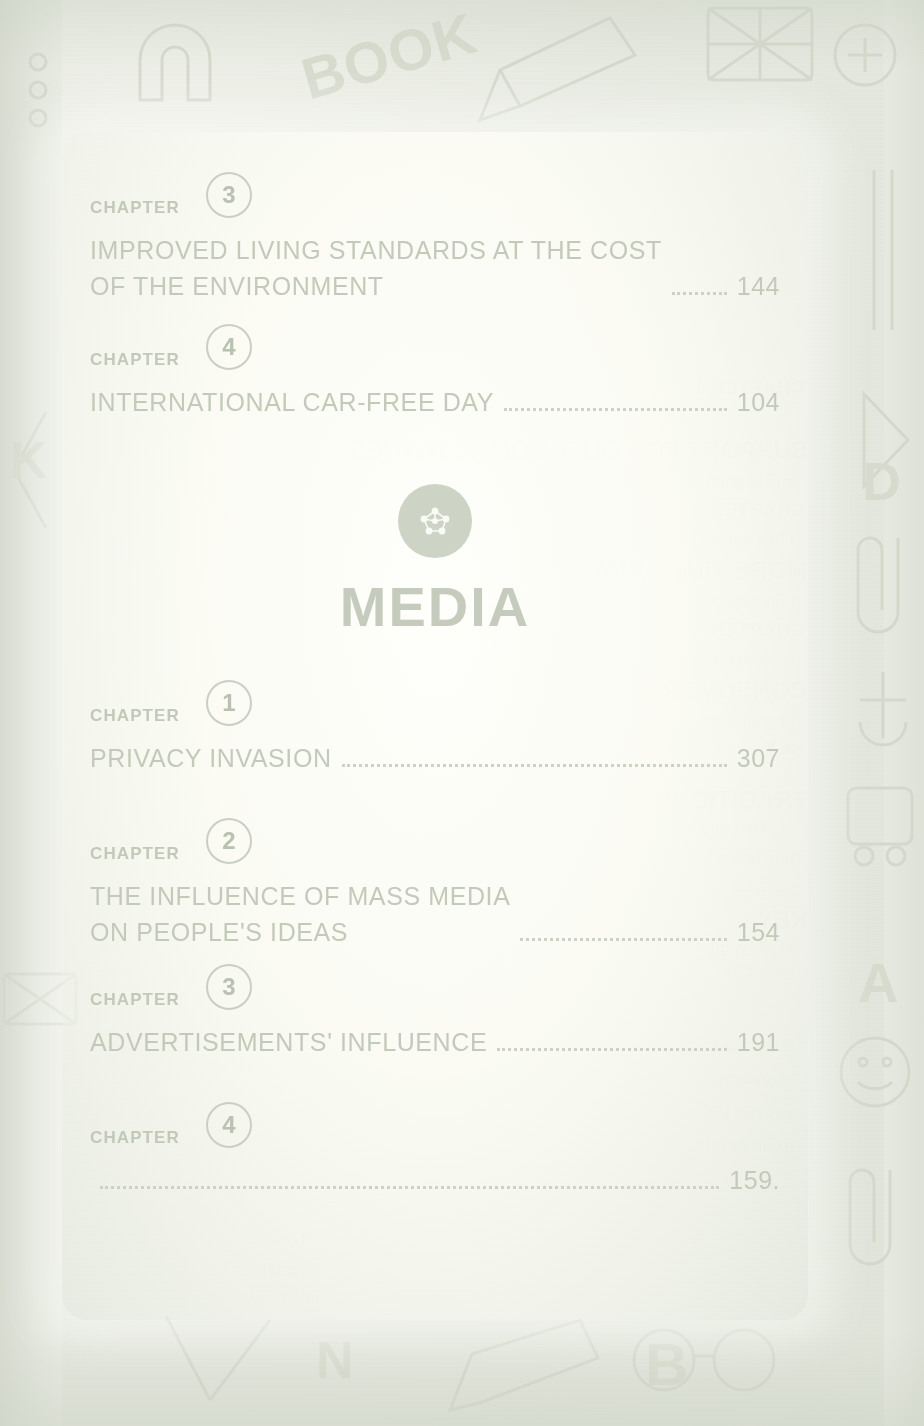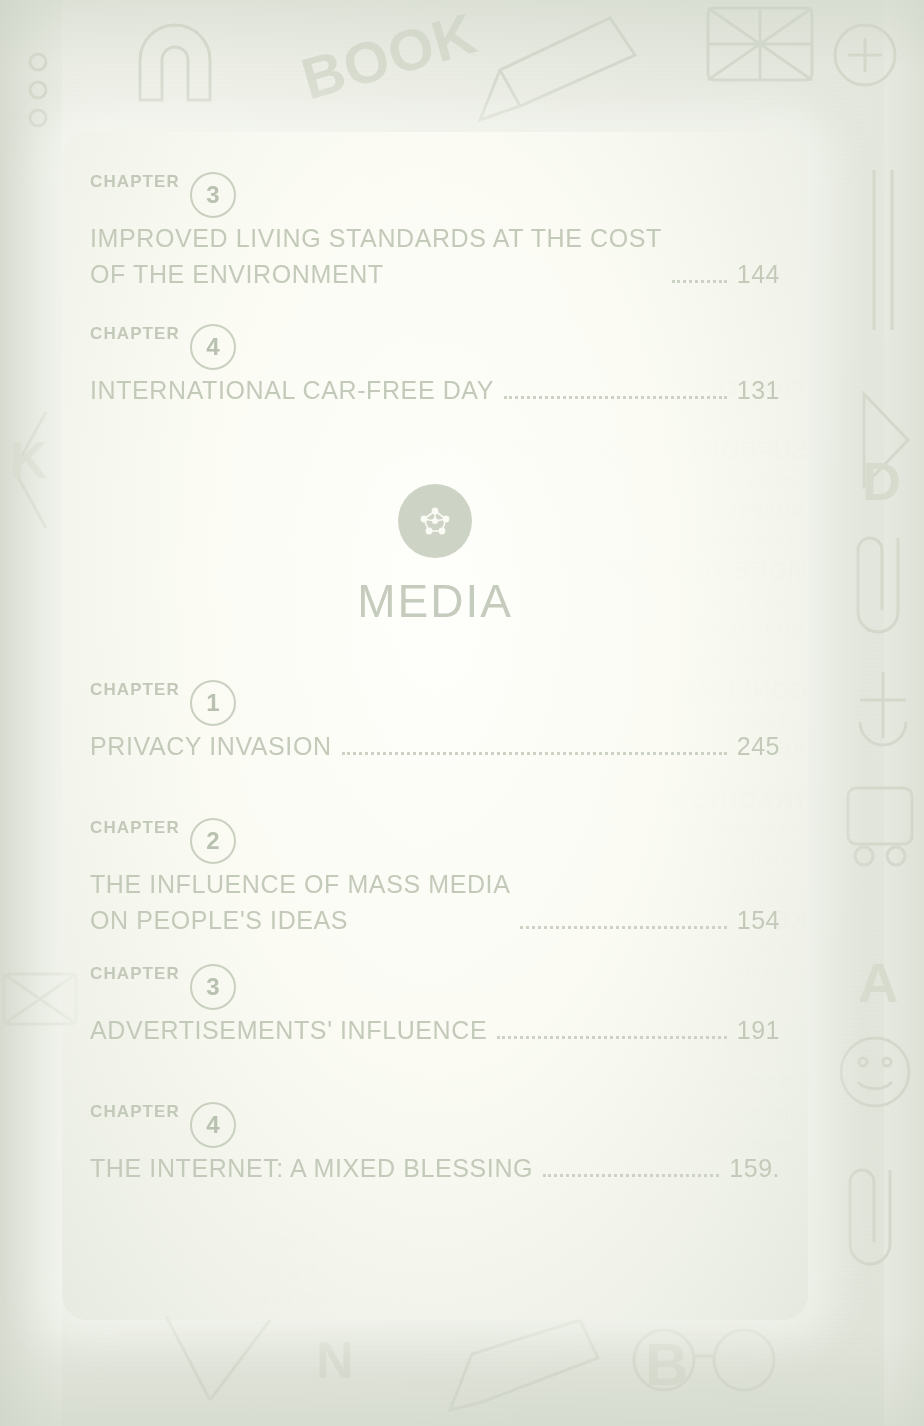--- a/index.html
+++ b/index.html
@@ -97,22 +97,22 @@
   }
 
   
   .chapter-block {
     position: absolute;
     left: 28px;
     right: 28px;
   }
   .chapter-tag {
     display: flex;
-    align-items: flex-start;
-    gap: 0px;
+    align-items: flex-end;
+    gap: 16px;
     height: 46px;
   }
   .chapter-word {
     font-size: 17px;
     font-weight: bold;
     letter-spacing: 1.1px;
     color: #c2c9b9;
   }
   .chapter-num {
     width: 46px;
@@ -124,21 +124,21 @@
     align-items: center;
     justify-content: center;
     font-size: 24px;
     font-weight: bold;
     color: #b9c1b0;
     box-sizing: border-box;
   }
   .entry {
     display: flex;
     align-items: flex-end;
-    margin-top: 2px;
+    margin-top: 14px;
     font-size: 25px;
     letter-spacing: .6px;
     color: #c3cab9;
     line-height: 1.44;
   }
   .entry-title {
     white-space: pre-line;
     flex: 0 1 auto;
   }
   .entry-dots {
@@ -166,22 +166,22 @@
     width: 74px;
     height: 74px;
     border-radius: 50%;
     background: #cdd3c5;
     margin: 0 auto 16px auto;
     display: flex;
     align-items: center;
     justify-content: center;
   }
   .section-title {
-    font-size: 46px;
-    font-weight: normal;
+    font-size: 56px;
+    font-weight: bold;
     letter-spacing: 2px;
     color: #c6ccbd;
   }
 
   
   .bottom-shade {
     position: absolute;
     left: 0; right: 0; bottom: 0;
     height: 96px;
     background: linear-gradient(180deg, rgba(216,221,210,0) 0%, rgba(206,212,199,0.55) 100%);
@@ -319,21 +319,21 @@
     </div>
 
     <div class="chapter-block" style="top:192px;">
       <div class="chapter-tag">
         <span class="chapter-word">CHAPTER</span>
         <span class="chapter-num">4</span>
       </div>
       <div class="entry">
         <span class="entry-title">INTERNATIONAL CAR-FREE DAY</span>
         <span class="entry-dots"></span>
-        <span class="entry-page">131</span>
+        <span class="entry-page">104</span>
       </div>
     </div>
 
     <div class="section-header" style="top:352px;">
       <div class="section-badge">
         <svg width="40" height="40" viewBox="0 0 40 40" aria-hidden="true">
           <g fill="#fafbf4">
             <circle cx="20" cy="10" r="3.4"></circle>
             <circle cx="9" cy="18" r="3.4"></circle>
             <circle cx="31" cy="18" r="3.4"></circle>
@@ -350,21 +350,21 @@
     </div>
 
     <div class="chapter-block" style="top:548px;">
       <div class="chapter-tag">
         <span class="chapter-word">CHAPTER</span>
         <span class="chapter-num">1</span>
       </div>
       <div class="entry">
         <span class="entry-title">PRIVACY INVASION</span>
         <span class="entry-dots"></span>
-        <span class="entry-page">245</span>
+        <span class="entry-page">307</span>
       </div>
     </div>
 
     <div class="chapter-block" style="top:686px;">
       <div class="chapter-tag">
         <span class="chapter-word">CHAPTER</span>
         <span class="chapter-num">2</span>
       </div>
       <div class="entry">
         <span class="entry-title">THE INFLUENCE OF MASS MEDIA
@@ -385,21 +385,20 @@
         <span class="entry-page">191</span>
       </div>
     </div>
 
     <div class="chapter-block" style="top:970px;">
       <div class="chapter-tag">
         <span class="chapter-word">CHAPTER</span>
         <span class="chapter-num">4</span>
       </div>
       <div class="entry">
-        <span class="entry-title">THE INTERNET: A MIXED BLESSING</span>
         <span class="entry-dots"></span>
         <span class="entry-page">159.</span>
       </div>
     </div>
 
   </div>
 </div>
 
 <div class="top-shade"></div>
 <div class="bottom-shade"></div>

